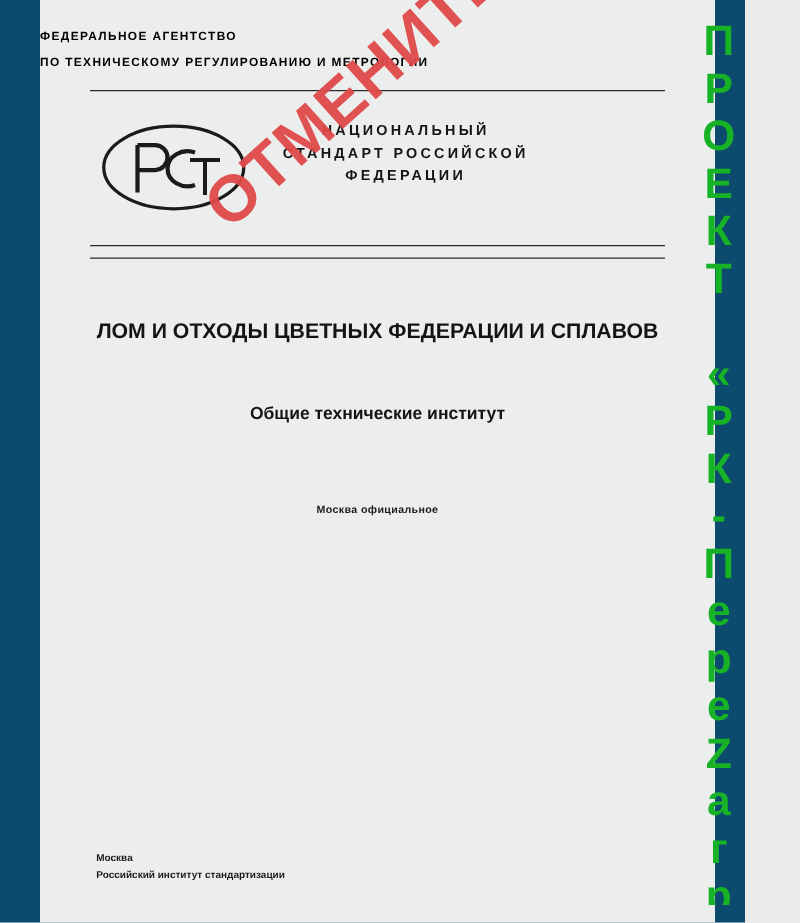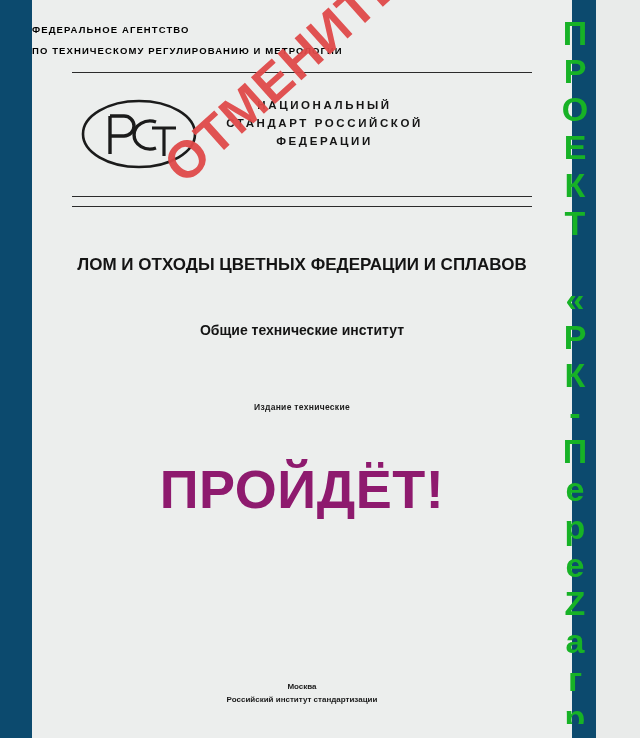--- a/index.html
+++ b/index.html
@@ -124,21 +124,21 @@
     font-weight: bold;
     color: #1b1b1b;
     letter-spacing: 0.3px;
   }
 
   .footer {
     position: absolute;
     left: 45px;
     top: 680px;
     width: 450px;
-    text-align: center;
+    text-align: left;
     font-size: 8px;
     font-weight: bold;
     line-height: 13px;
     color: #1b1b1b;
   }
 
   
   .stamp-cancel {
     position: absolute;
     left: 120px;
@@ -214,24 +214,23 @@
 
     <div class="std-title">НАЦИОНАЛЬНЫЙ СТАНДАРТ РОССИЙСКОЙ ФЕДЕРАЦИИ</div>
 
 
     <div class="rule rule-mid"></div>
     <div class="rule rule-bot"></div>
 
     <div class="doc-title">ЛОМ И ОТХОДЫ ЦВЕТНЫХ ФЕДЕРАЦИИ И СПЛАВОВ</div>
     <div class="doc-subtitle">Общие технические институт</div>
 
-    <div class="official">Издание технические</div>
+    <div class="official">Москва официальное</div>
 
     <div class="overlay-big">
-      <div>ПРОЙДЁТ!</div>
     </div>
 
     <div class="stamp-cancel">ОТМЕНИТЬ!</div>
 
     <div class="footer">
       <div>Москва</div>
       <div>Российский институт стандартизации</div>
     </div>
 
   </div>

